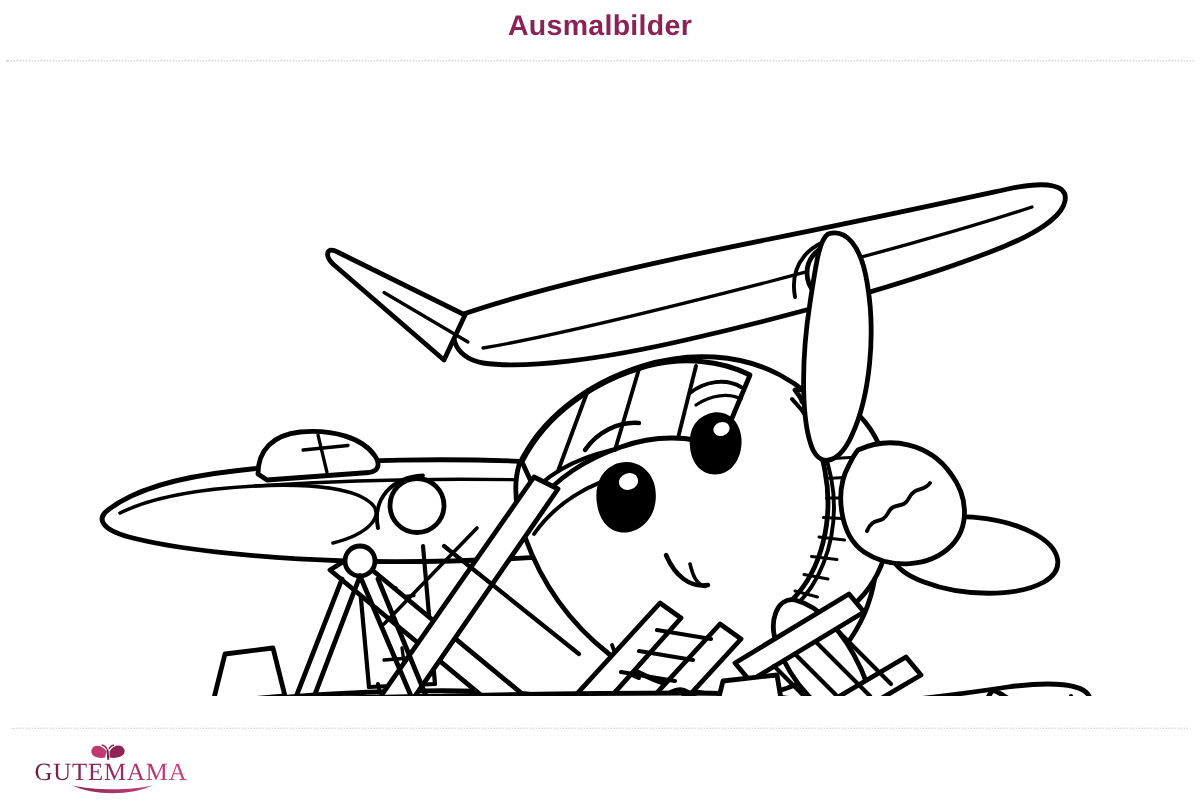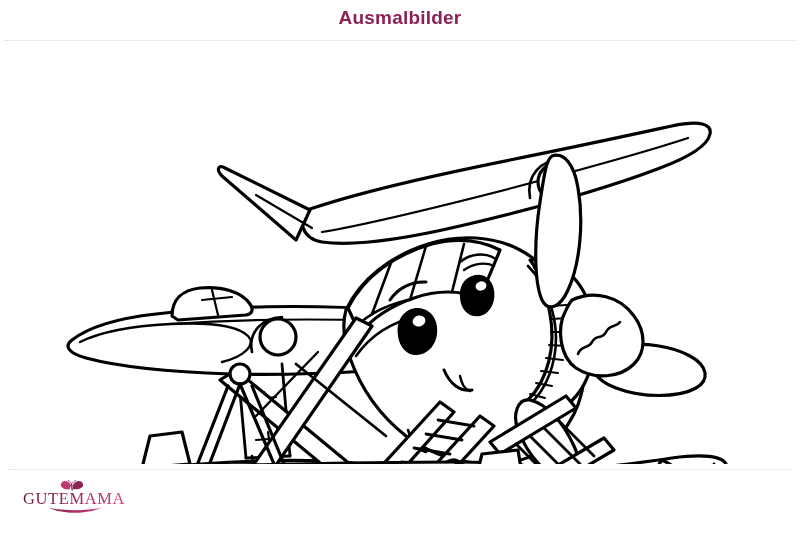--- a/index.html
+++ b/index.html
@@ -56,21 +56,21 @@
     justify-content: center;
   }
   .artwork-svg {
     display: block;
   }
 
   
   .footer {
     position: absolute;
     left: 0;
-    bottom: 16px;
+    bottom: 0;
     width: 800px;
     height: 52px;
   }
   .divider-bottom {
     position: absolute;
     top: 0;
     left: 4px;
     right: 4px;
     height: 1px;
     border-top: 1px dotted #d8d8d8;

